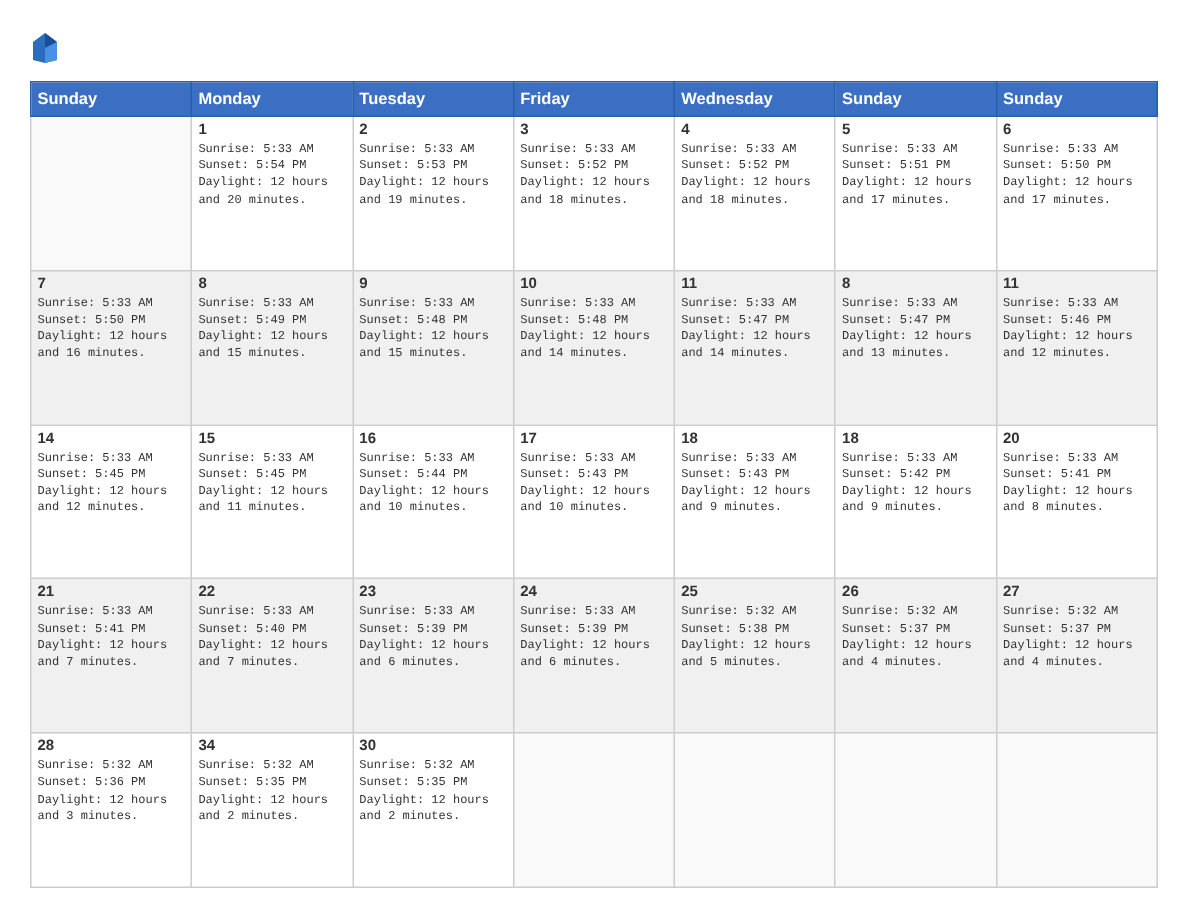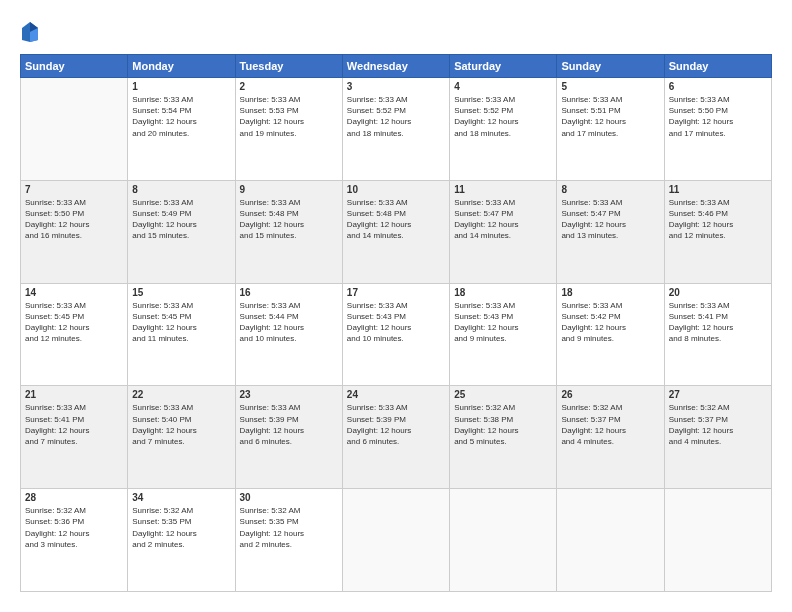--- a/index.html
+++ b/index.html
@@ -82,20 +82,21 @@
     }
     .day-num {
       font-weight: bold;
       font-size: 10px;
       margin-bottom: 2px;
     }
     .day-info {
       font-size: 8px;
       line-height: 1.4;
       color: #333;
+      font-family: Liberation Mono, monospace;
     }
     .row-shaded td {
       background-color: #f0f0f0;
     }
     .row-white td {
       background-color: #fff;
     }
   </style>
 </head>
 <body>
@@ -118,22 +119,22 @@
       <div class="subtitle"></div>
     </div>
   </div>
 
   <table class="calendar">
     <thead>
       <tr>
       <th>Sunday</th>
           <th>Monday</th>
           <th>Tuesday</th>
+          <th>Friday</th>
           <th>Wednesday</th>
-          <th>Saturday</th>
           <th>Sunday</th>
           <th>Sunday</th>
         </tr>
     </thead>
     <tbody id="calendar-body">
     <tr class="row-white">
           <td class="empty"></td>
           <td>
             <div class="day-num">1</div>
             <div class="day-info" style="white-space: pre-line;">Sunrise: 5:33 AM

